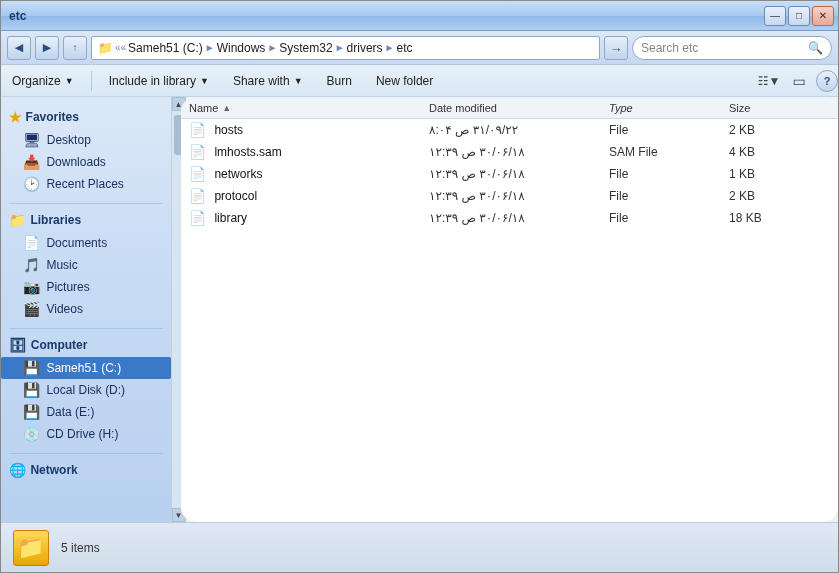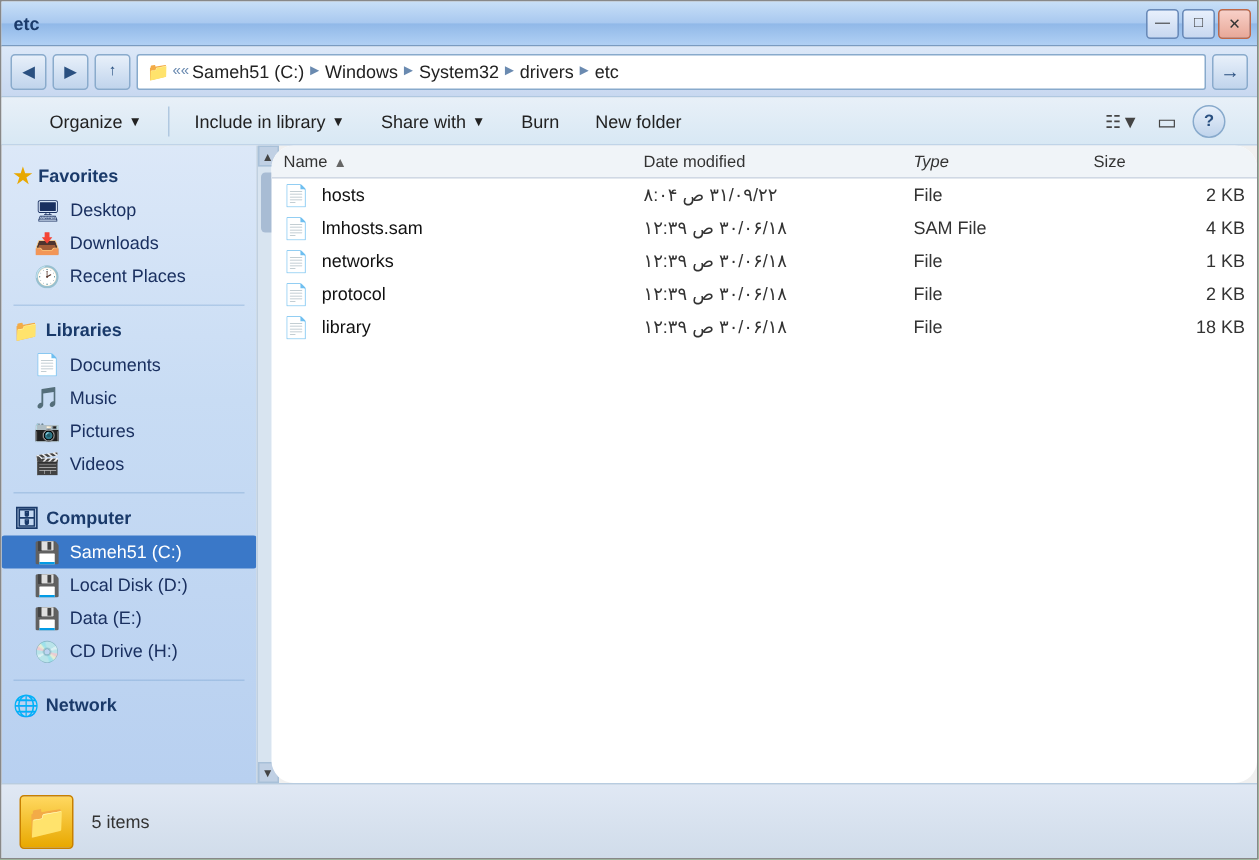--- a/index.html
+++ b/index.html
@@ -125,21 +125,21 @@
       font-size: 12px;
       gap: 4px;
     }
 
     
     .toolbar {
       height: 32px;
       background: linear-gradient(to bottom, #e8f0f8, #d8e8f4);
       display: flex;
       align-items: center;
-      padding: 0 21px;
+      padding: 0 0;
       gap: 2px;
       border-bottom: 1px solid #c0d4e8;
     }
     .toolbar-btn {
       height: 26px;
       padding: 0 10px;
       background: transparent;
       border: 1px solid transparent;
       border-radius: 3px;
       cursor: pointer;
@@ -297,21 +297,21 @@
       align-items: center;
       height: 22px;
       padding: 0 8px;
       cursor: pointer;
       border-bottom: 1px solid transparent;
     }
     .file-icon { font-size: 14px; margin-right: 4px; }
     .file-name { font-size: 12px; color: #111; }
     .file-date { font-size: 12px; color: #333; width: 180px; direction: rtl; text-align: left; }
     .file-type { font-size: 12px; color: #333; width: 120px; }
-    .file-size { font-size: 12px; color: #333; flex: 1; text-align: right; }
+    .file-size { font-size: 12px; color: #333; flex: 1; text-align: left; }
 
     
     .scroll-track {
       width: 14px;
       background: #d8e4f0;
       border-left: 1px solid #c0d0e0;
       display: flex;
       flex-direction: column;
       align-items: center;
     }
@@ -386,20 +386,24 @@
       <span class="path-arrow">►</span>
       <span>Windows</span>
       <span class="path-arrow">►</span>
       <span>System32</span>
       <span class="path-arrow">►</span>
       <span>drivers</span>
       <span class="path-arrow">►</span>
       <span>etc</span>
     </div>
     <div class="nav-btn go-btn">→</div>
+    <div class="search-box">
+      <span style="color:#888;font-size:12px;">Search etc</span>
+      <span style="margin-left:auto;color:#888;">🔍</span>
+    </div>
   </div>
 
   <div class="toolbar">
     <button class="toolbar-btn">
       <span>Organize</span>
       <span style="font-size:9px;">▼</span>
     </button>
     <div class="toolbar-separator"></div>
     <button class="toolbar-btn">
       <span>Include in library</span>

